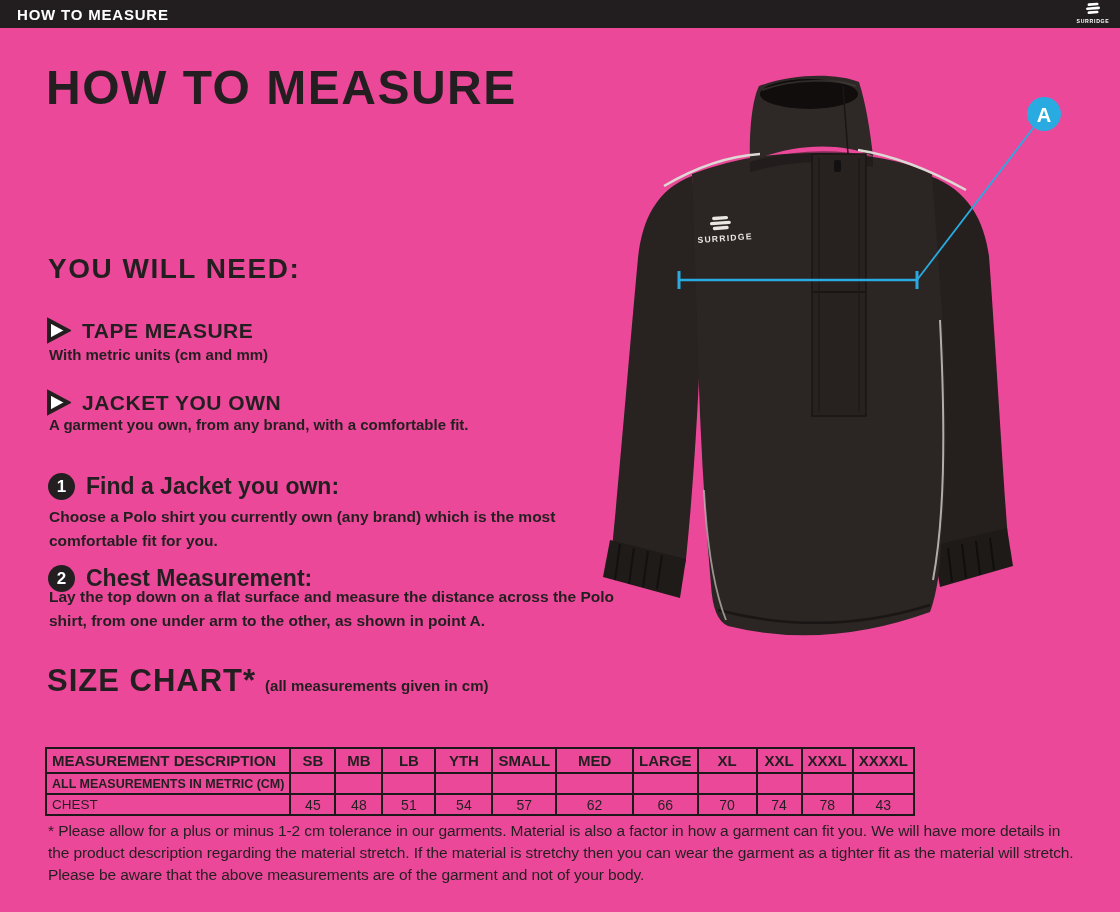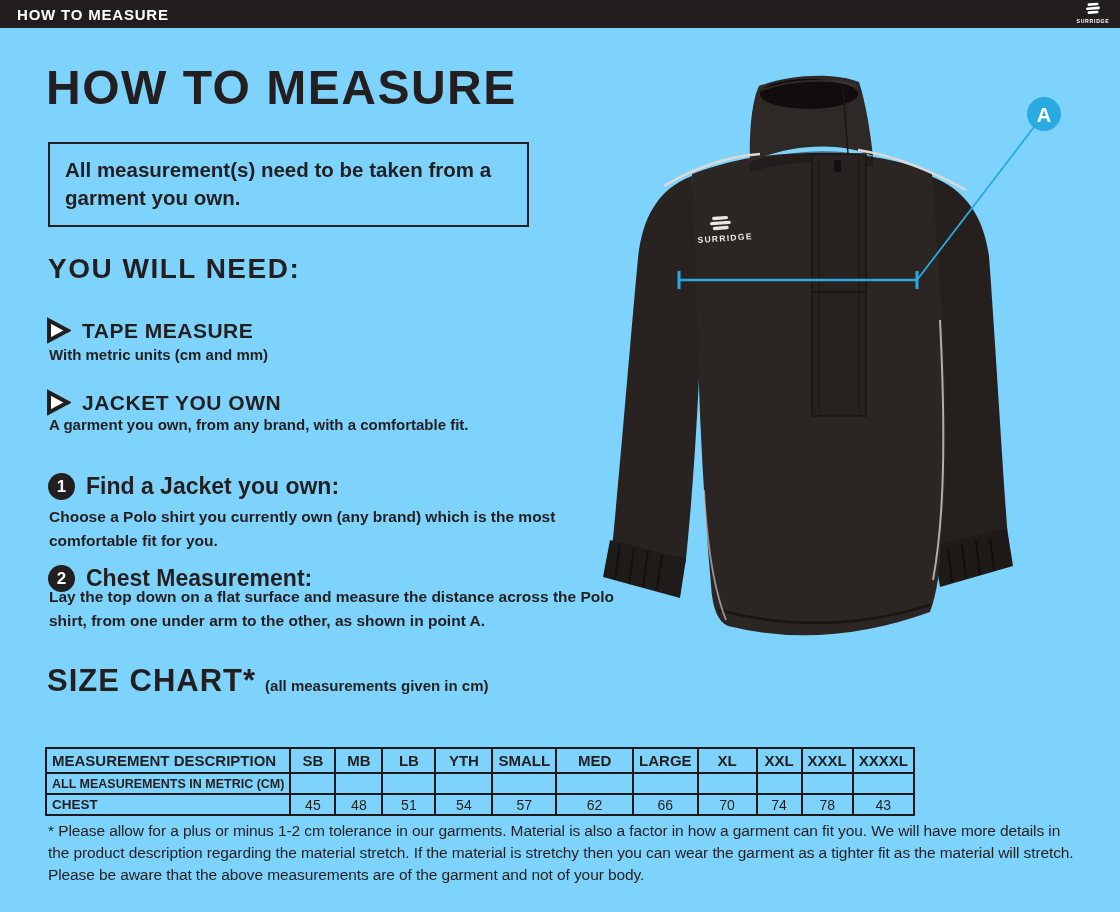--- a/index.html
+++ b/index.html
@@ -1,16 +1,16 @@
 <!DOCTYPE html>
 <html><head>
 <meta charset="utf-8">
 <style>
   html,body{margin:0;padding:0;background:#fff;}
-  .page{position:relative;width:1120px;height:912px;background:#7dd3fc;overflow:hidden;
+  .page{position:relative;width:1120px;height:912px;background:#ec4899;overflow:hidden;
         font-family:"Liberation Sans", sans-serif;color:#231f20;}
   
   .topbar{position:absolute;top:0;left:0;right:0;height:28px;background:#221e1f;
           display:flex;align-items:center;z-index:6;}
   .topbar-title{color:#fff;font-weight:bold;font-size:15px;letter-spacing:.8px;margin-left:17px;}
   .topbar-logo{position:absolute;right:7px;top:2px;width:40px;height:24px;text-align:center;}
   
   .h1{position:absolute;left:46px;top:60px;font-size:48px;font-weight:bold;letter-spacing:1.5px;z-index:2;}
   .note-box{position:absolute;left:48px;top:142px;width:447px;border:2.5px solid #231f20;
             padding:12px 15px;font-size:20.5px;font-weight:bold;line-height:1.38;z-index:2;}
@@ -29,21 +29,21 @@
   
   #size-table{position:absolute;left:45px;top:747px;border-collapse:collapse;table-layout:fixed;z-index:2;}
   #size-table th,#size-table td{border:2px solid #1d191a;padding:0 5px;overflow:hidden;white-space:nowrap;}
   #size-table th{height:23px;font-size:15px;margin-left:38px;}
   #size-table th.desc{text-align:left;}
   #size-table th.size{text-align:center;border-radius:9px;}
   #size-table tr.r-metric td{height:19px;}
   #size-table tr.r-chest td{height:19px;}
   #size-table td.rowlabel{text-align:left;}
   #size-table tr.r-metric td.rowlabel{font-weight:bold;font-size:12.5px;}
-  #size-table tr.r-chest td.rowlabel{font-size:13.5px;font-weight:bold;}
+  #size-table tr.r-chest td.rowlabel{font-size:13.5px;font-weight:normal;}
   #size-table td.val{text-align:center;font-size:14px;font-weight:normal;}
   .footnote{position:absolute;left:48px;top:820px;width:1028px;font-size:15.5px;line-height:1.43;
             letter-spacing:-0.1px;z-index:2;}
   
   .jacket{position:absolute;left:600px;top:70px;width:420px;height:630px;z-index:1;}
   .annotation{position:absolute;left:0;top:0;width:1120px;height:912px;z-index:5;pointer-events:none;}
   .tri-icon{display:block;}
 </style>
 </head>
 <body>
@@ -58,21 +58,20 @@
           <rect x="14.5" y="1" width="11" height="2.6" rx="1.3" transform="rotate(-4 20 2)"></rect>
           <rect x="13" y="5" width="14" height="2.6" rx="1.3" transform="rotate(-4 20 6)"></rect>
           <rect x="14.5" y="9" width="11" height="2.6" rx="1.3" transform="rotate(-4 20 10)"></rect>
           <text x="20" y="20.5" text-anchor="middle" font-size="5.2" font-weight="bold" letter-spacing="0.7">SURRIDGE</text>
         </g>
       </svg>
     </div>
   </div>
 
   <div class="h1">HOW TO MEASURE</div>
-  <div class="note-box">All measurement(s) need to be taken from a garment you own.</div>
 
   <div class="ywn">YOU WILL NEED:</div>
 
   <div class="need-item" style="top:317px;">
     <svg class="tri-icon" width="25" height="27" viewBox="0 0 25 27">
       <polygon points="3,3.5 21.5,13.5 3,23.5" fill="#ffffff" stroke="#231f20" stroke-width="4"></polygon>
     </svg>
     <span class="need-title">TAPE MEASURE</span>
   </div>
   <div class="need-desc" style="top:346px;">With metric units (cm and mm)</div>

